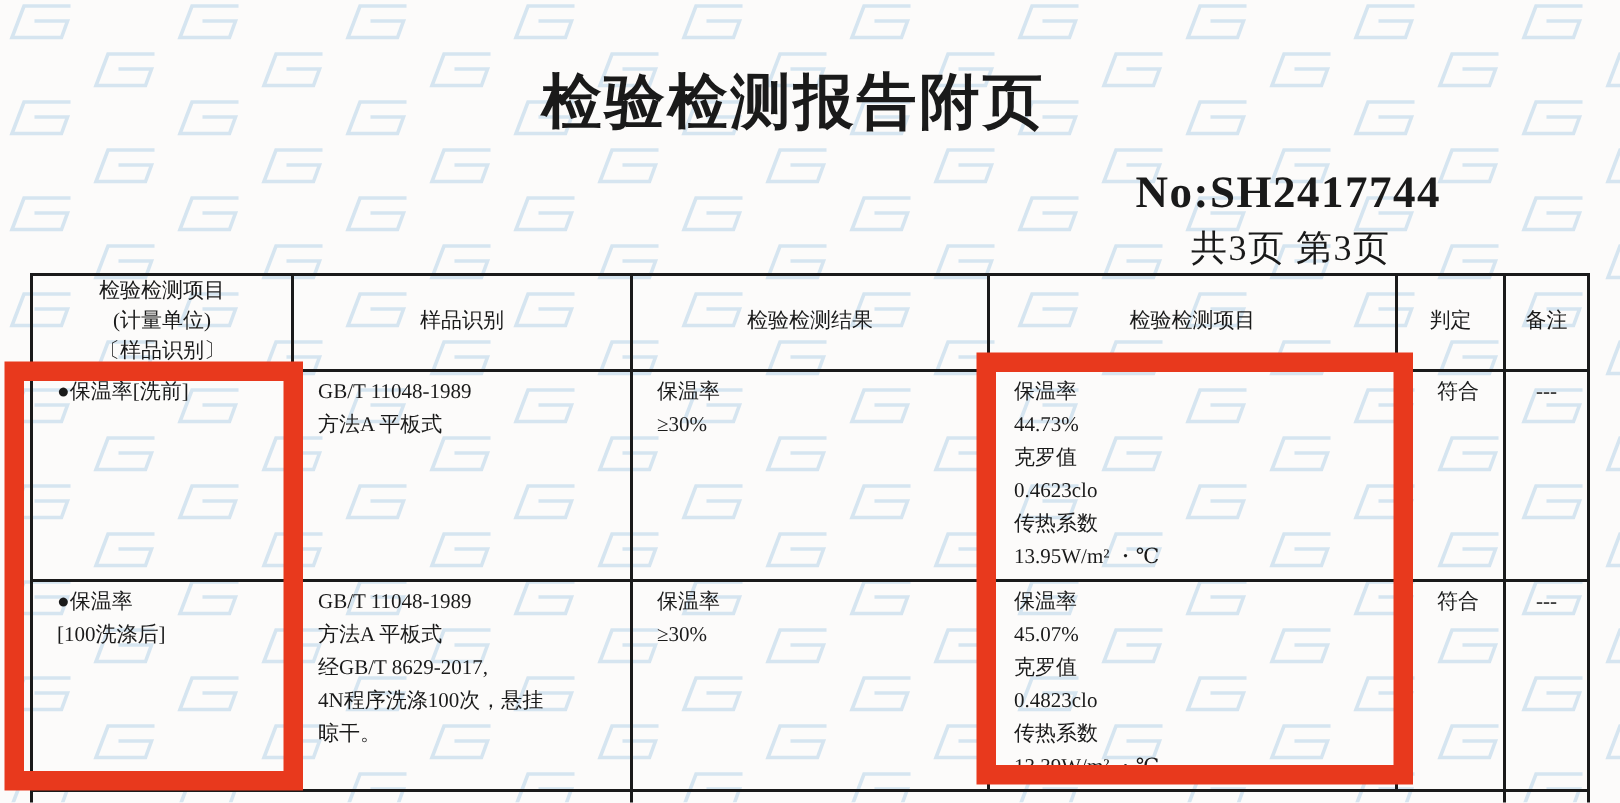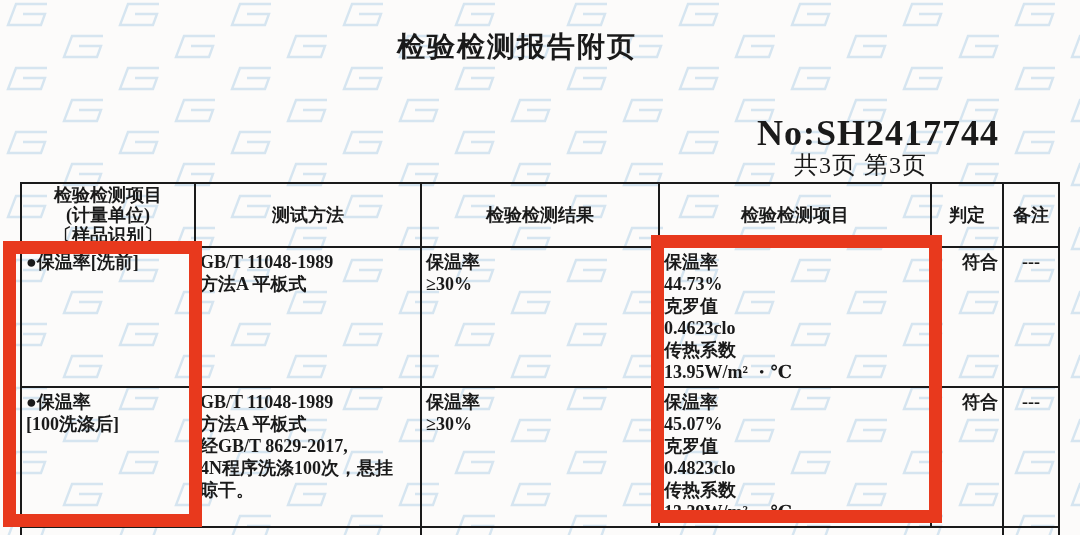--- a/index.html
+++ b/index.html
@@ -4,48 +4,48 @@
 <style>
   html,body { margin:0; padding:0; }
   body {
     width:1080px; height:535px; overflow:hidden; position:relative;
     background:#fcfbfa; color:#1a1a1a;
     font-family:"Liberation Serif","DejaVu Serif",serif;
   }
   .watermark { position:absolute; top:0; left:0; z-index:0; }
 
   .title {
-    position:absolute; top:28px; left:0; width:1034px; margin:0;
-    text-align:center; font-size:28px; font-weight:bold; letter-spacing:2px;
+    position:absolute; top:28px; left:0; width:1034px; margin:12px;
+    text-align:center; font-size:40px; font-weight:bold; letter-spacing:2px;
     z-index:2;
   }
   .report-no {
     position:absolute; top:112px; left:757px;
-    font-size:36px; font-weight:bold; letter-spacing:1px; z-index:2;
+    font-size:30px; font-weight:bold; letter-spacing:1px; z-index:2;
   }
   .page-info {
     position:absolute; top:149px; left:794px;
     font-size:24px; letter-spacing:1px; z-index:2;
   }
 
   table.report {
     position:absolute; top:182px; left:20px; z-index:2;
     border-collapse:collapse; table-layout:fixed;
   }
   table.report th, table.report td {
     border:2px solid #1a1a1a; background:transparent;
-    font-size:18px; font-weight:bold;
+    font-size:14px; font-weight:normal;
     white-space:pre-line; overflow:hidden;
   }
   table.report th {
     text-align:center; vertical-align:middle;
     line-height:20px; padding:1px 0;
   }
   table.report td {
-    vertical-align:top; line-height:22px; padding:3px 4px;
+    vertical-align:top; line-height:22px; padding:3px 16px;
   }
   tr.row-h   { height:60px; }
   tr.row-1   { height:140px; }
   tr.row-2   { height:130px;border-radius:27px; }
   tr.row-cut td { height:21px; border-bottom:none; }
 
   td.c-item     { padding-left:7px; }
   td.c-method   { padding-left:2px; }
   td.c-standard { padding-left:5px; }
   td.c-result   { padding-left:9px; }
@@ -84,21 +84,21 @@
       <col style="width:238px">
     <col style="width:272px">
       <col style="width:72px">
       <col style="width:56px">
   </colgroup>
   <thead>
     <tr class="row-h">
       <th>检验检测项目
 (计量单位)
 〔样品识别〕</th>
-      <th>测试方法</th>
+      <th>样品识别</th>
       <th>检验检测结果</th>
       <th>检验检测项目</th>
       <th>判定</th>
       <th>备注</th>
     </tr>
   </thead>
   <tbody>
     <tr class="row-1">
       <td class="c-item">●保温率[洗前]</td>
       <td class="c-method">GB/T 11048-1989

